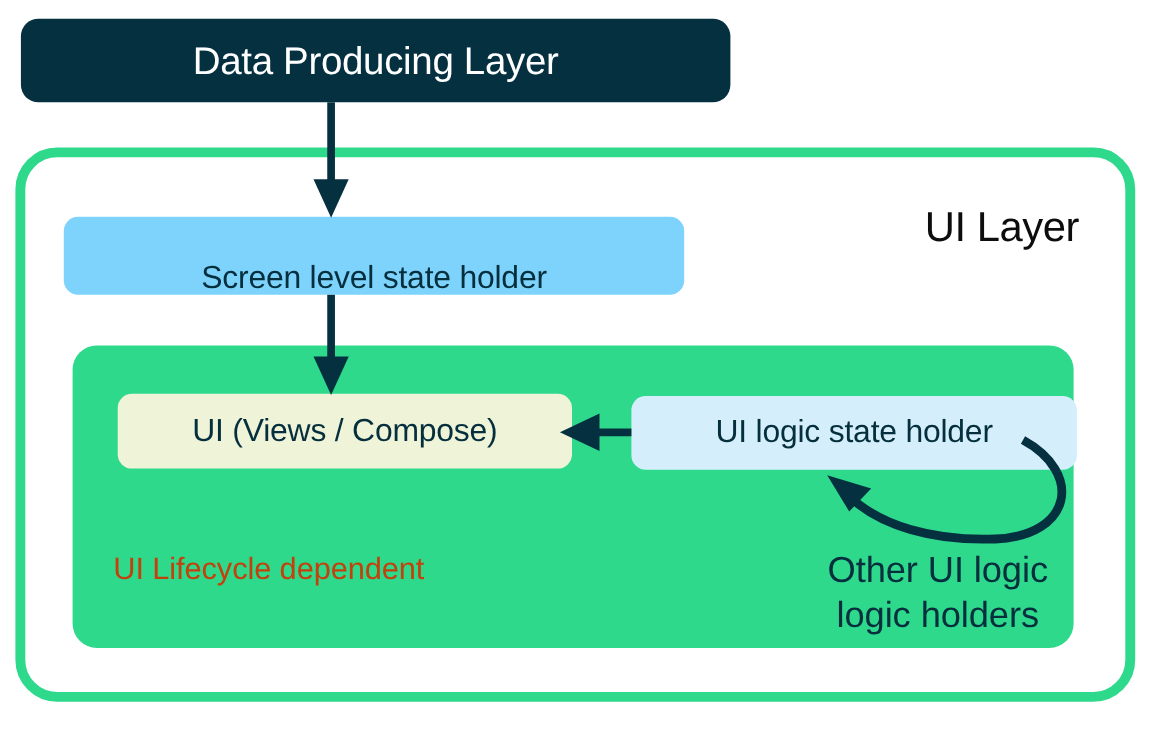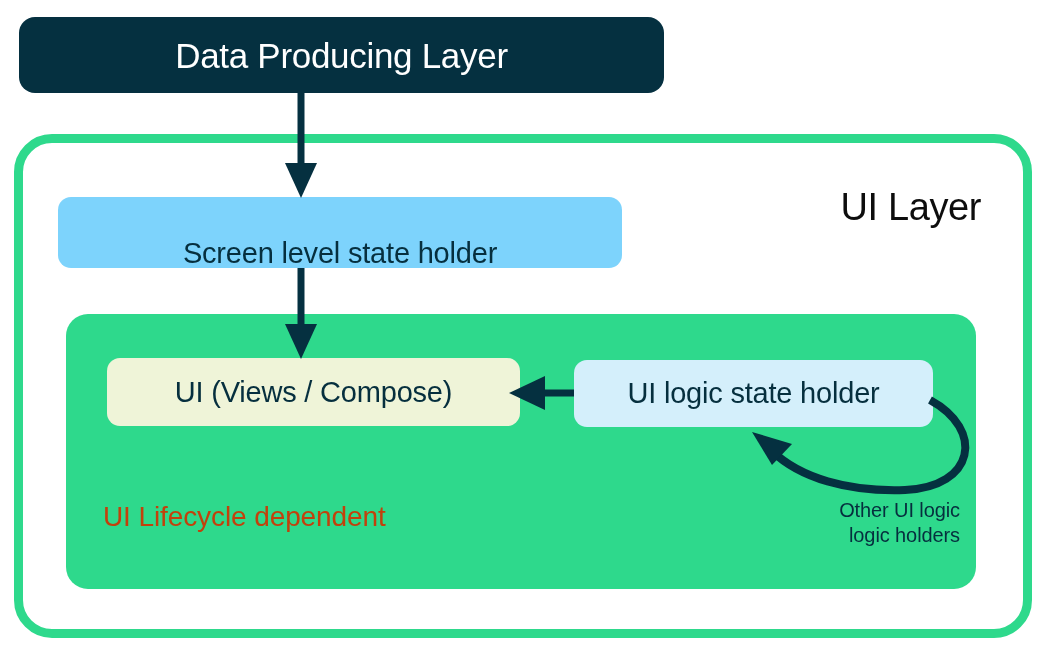--- a/index.html
+++ b/index.html
@@ -136,21 +136,21 @@
     letter-spacing: -0.2px;
     line-height: 1;
     white-space: nowrap;
   }
 
   
   .ui-logic-box {
     position: absolute;
     left: 574px;
     top: 360px;
-    width: 359px;
+    width: 405px;
     height: 67px;
     background: #D4EFFB;
     border-radius: 13px;
     display: flex;
     align-items: center;
     justify-content: center;
     box-sizing: border-box;
   }
   .ui-logic-box .label {
     color: #062F3E;
@@ -160,23 +160,23 @@
     line-height: 1;
     white-space: nowrap;
   }
 
   
   .other-holders-caption {
     position: absolute;
     left: 745px;
     top: 498px;
     width: 215px;
-    text-align: right;
-    color: #062F3E;
-    font-size: 20px;
+    text-align: center;
+    color: #062F3E;
+    font-size: 33px;
     font-weight: 400;
     line-height: 1.24;
     letter-spacing: -0.1px;
   }
   .other-holders-caption .cap-line { display: block; white-space: nowrap; }
 
   
   .arrow-layer {
     position: absolute;
     left: 0;

